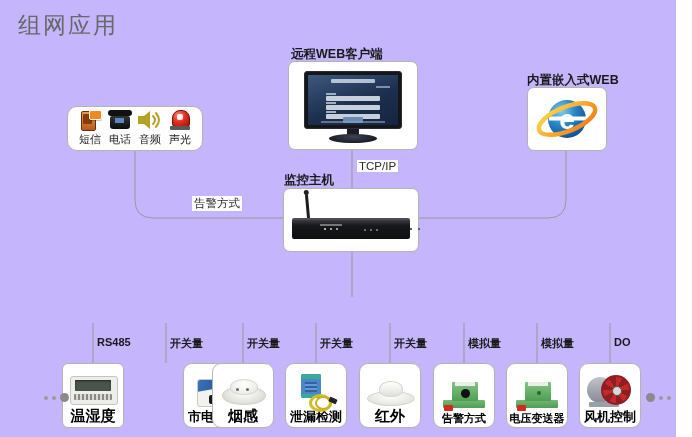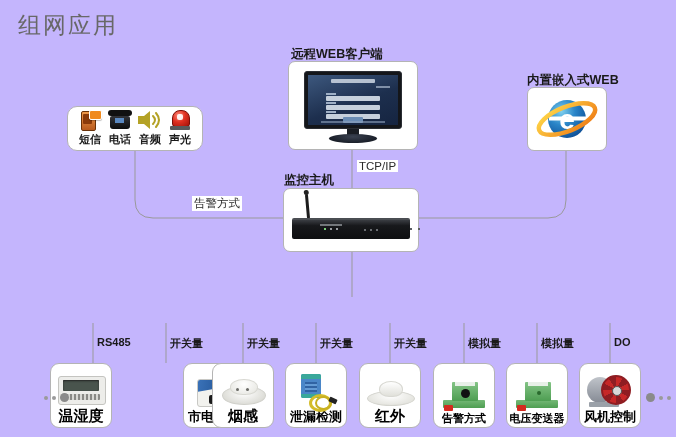--- a/index.html
+++ b/index.html
@@ -26,21 +26,21 @@
   .m-neck{width:12px;height:7px;background:#1a1d23;margin:0 auto;}
   .m-base{width:48px;height:9px;background:radial-gradient(ellipse at 50% 30%,#3a4150,#1a1f29 70%);border-radius:50%;margin:-2px auto 0;}
 
   
   .ie-box{left:527px;top:87px;width:78px;height:62px;display:flex;align-items:center;justify-content:center;}
   .ie-label{left:527px;top:72px;width:78px;text-align:center;}
 
   
   .alarm-box{left:67px;top:106px;width:136px;height:45px;border-radius:10px;display:flex;justify-content:space-between;align-items:flex-end;padding:4px 9px 3px 9px;box-sizing:border-box;}
   .alarm-item{display:flex;flex-direction:column;align-items:center;gap:1px;}
-  .alarm-label{font-size:11px;font-weight:bold;color:#1a1a1a;white-space:nowrap;text-align:center;}
+  .alarm-label{font-size:11px;font-weight:normal;color:#1a1a1a;white-space:nowrap;text-align:center;}
   .aicon{position:relative;width:26px;height:22px;}
   .sms-body{position:absolute;left:4px;top:2px;width:13px;height:18px;background:linear-gradient(#f09a4a,#b85a1e);border:1px solid #6a3208;border-radius:2px;}
   .sms-scr{position:absolute;left:6px;top:5px;width:9px;height:10px;background:#8a3a0a;border-radius:1px;}
   .sms-bub{position:absolute;right:1px;top:1px;width:11px;height:8px;background:#f08a1e;border:1px solid #fff;border-radius:2px;box-shadow:0 1px 1px rgba(0,0,0,.25);}
   .ph-handset{position:absolute;left:1px;top:1px;width:24px;height:6px;background:#111;border-radius:3px;}
   .ph-body{position:absolute;left:3px;top:7px;width:20px;height:13px;background:linear-gradient(#33353a,#0c0c0c);border-radius:2px 2px 3px 3px;}
   .ph-scr{position:absolute;left:8px;top:9px;width:9px;height:5px;background:#5a88c0;}
   .bc-dome{position:absolute;left:5px;top:1px;width:16px;height:15px;background:radial-gradient(circle at 35% 30%,#ff8a7a,#e03020 45%,#a01208);border:1px solid #7a0e06;border-radius:8px 8px 3px 3px;}
   .bc-glint{position:absolute;left:10px;top:5px;width:6px;height:6px;background:#fff;opacity:.9;border-radius:2px;}
   .bc-base{position:absolute;left:3px;bottom:1px;width:20px;height:4px;background:#5a5a5a;border-radius:1px;}
@@ -232,21 +232,21 @@
 
   <div class="if-label" style="left:97px;">RS485</div>
   <div class="if-label" style="left:170px;">开关量</div>
   <div class="if-label" style="left:247px;">开关量</div>
   <div class="if-label" style="left:320px;">开关量</div>
   <div class="if-label" style="left:394px;">开关量</div>
   <div class="if-label" style="left:468px;">模拟量</div>
   <div class="if-label" style="left:541px;">模拟量</div>
   <div class="if-label" style="left:614px;">DO</div>
 
-  <div class="dev-box" style="left:50px;">
+  <div class="dev-box" style="left:62px;border-radius:6px;">
     <div class="dev-icon">
       <div class="th-body"></div>
         <div class="th-screen"></div>
         <div class="th-keys"></div>
     </div>
     <div class="dev-name lg">温湿度</div>
   </div>
 
   <div class="dev-box" style="left:135px;margin-left:48px;">
     <div class="dev-icon">

